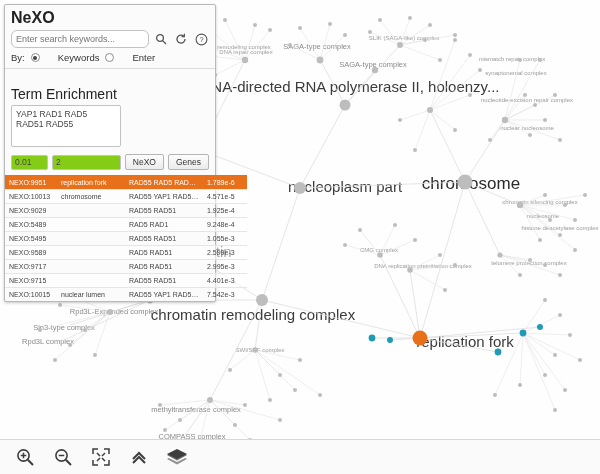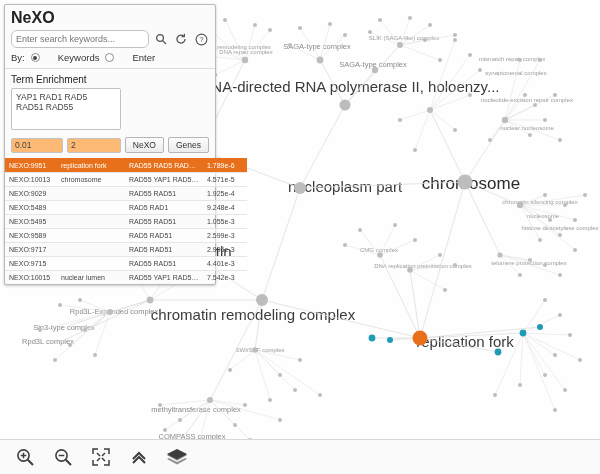--- a/index.html
+++ b/index.html
@@ -131,22 +131,23 @@
     border-radius: 50%;
     background: #444;
   }
   .panel-divider {
     height: 1px;
     background: #dcdcdc;
     margin: 0;
   }
   .section-title {
     padding: 5px 6px 3px 6px;
-    font-size: 10px;
+    font-size: 14px;
     color: #222;
+    margin-top: 12px;
   }
   #term-box {
     margin: 0 6px 5px 6px;
     height: 42px;
     border: 1px solid #c2c2c2;
     background: #fff;
     border-radius: 2px;
     font-size: 8.5px;
     color: #444;
     padding: 3px 4px;
@@ -156,24 +157,24 @@
     resize: none;
     outline: none;
   }
   .controls-row {
     display: flex;
     align-items: center;
     gap: 4px;
     padding: 0 6px 5px 6px;
   }
   .ctl-input {
-    width: 52px;
+    width: 37px;
     height: 15px;
     border: 1px solid #c2c2c2;
-    background: #fdba74;
+    background: #84cc16;
     border-radius: 2px;
     font-size: 8.5px;
     padding: 0 3px;
     color: #444;
     outline: none;
     font-family: "Liberation Sans", sans-serif;
     box-sizing: border-box;
   }
   .ctl-input.wide { flex: 1; }
   .btn {

